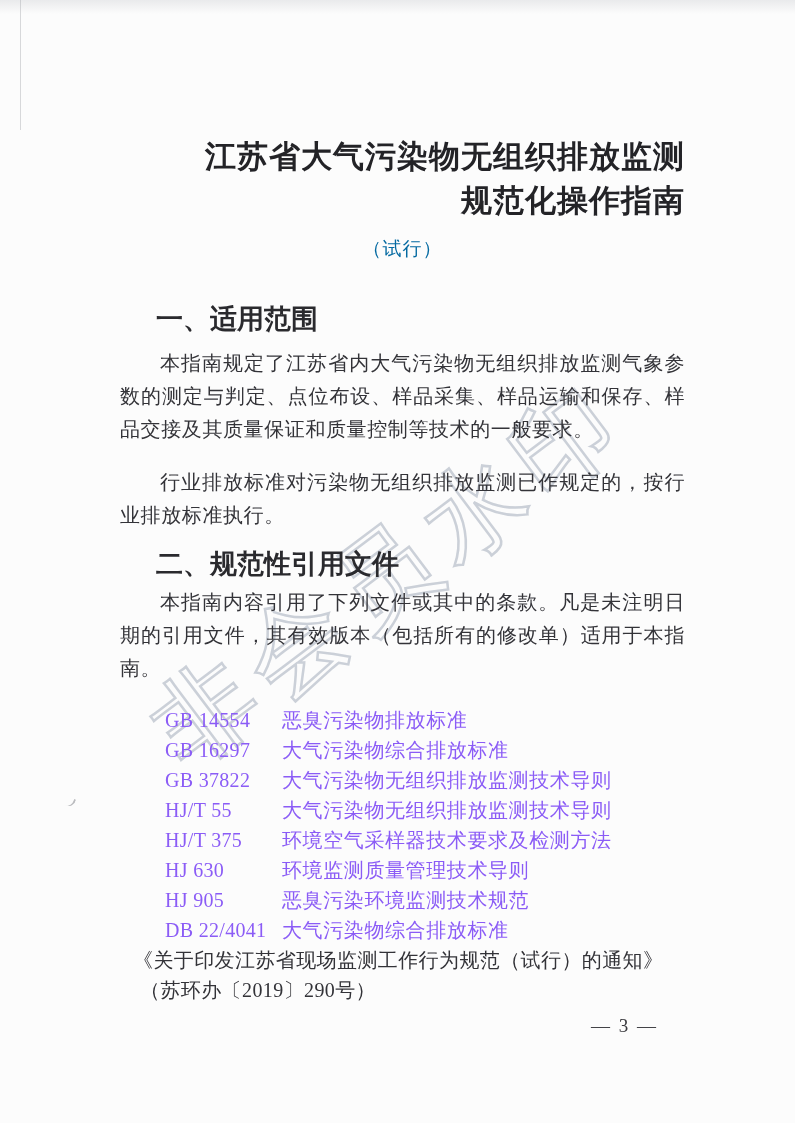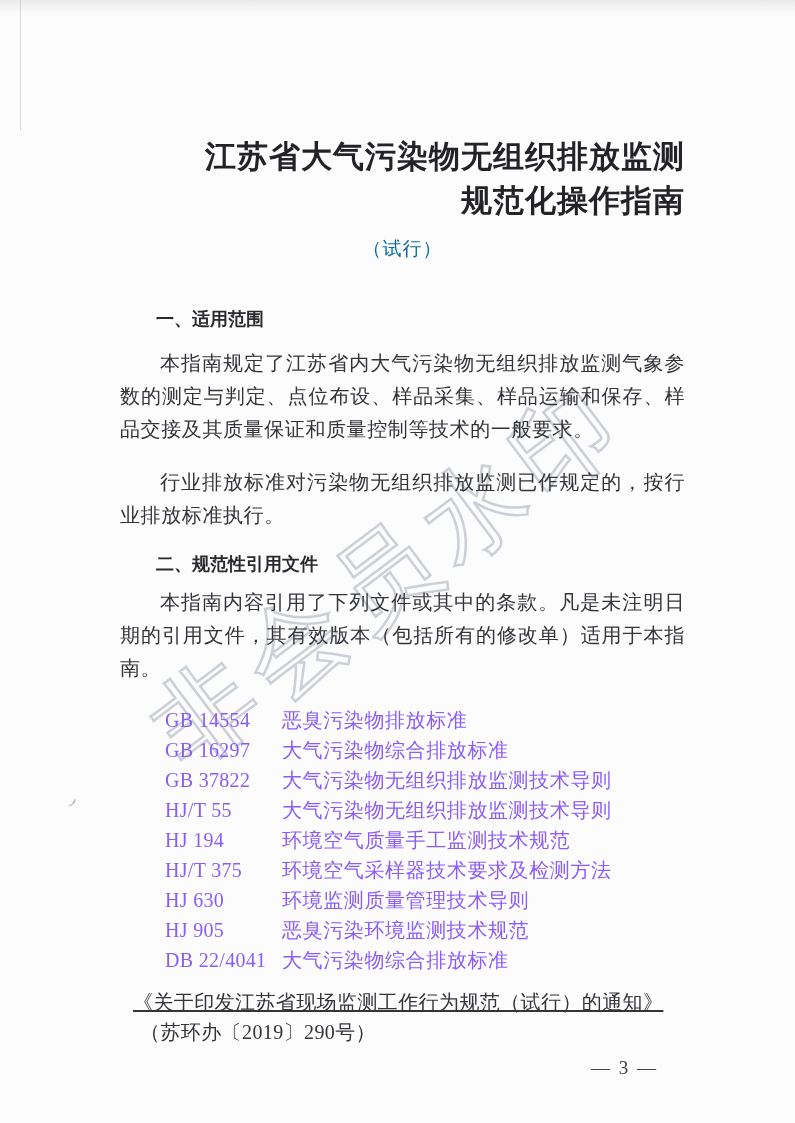--- a/index.html
+++ b/index.html
@@ -49,42 +49,42 @@
   .title{
     text-align:right;font-weight:bold;color:#232327;
     font-size:31px;line-height:44px;letter-spacing:1px;
   }
   .subtitle{
     text-align:center;font-size:19px;color:#0369a1;
     margin-top:13px;line-height:26px;letter-spacing:1px;
   }
   .heading{
     font-family:"Liberation Sans","DejaVu Sans",sans-serif;
-    font-weight:bold;font-size:18px;line-height:24px;color:#2a2a2e;
+    font-weight:bold;font-size:27px;line-height:24px;color:#2a2a2e;
     margin-left:36px;
   }
   .h1{margin-top:45px;}
   .h2{margin-top:17px;}
   .para{
     font-size:20px;line-height:33px;letter-spacing:0.6px;
     text-align:justify;text-indent:2em;color:#333338;
   }
   .p1{margin-top:16px;}
   .p2{margin-top:20px;}
   .p3{margin-top:10px;}
   .refs{margin-top:5px;margin-left:45px;}
   .ref-row{
     display:flex;font-size:20px;line-height:30px;color:#8b5cf6;
   }
   .ref-code{
     width:117px;flex:0 0 117px;letter-spacing:0.3px;
   }
   .ref-title{letter-spacing:0.6px;}
   .notice{font-size:20px;line-height:30px;letter-spacing:0.4px;color:#333338;}
-  .notice-1{margin-top:12px;margin-left:13px;text-decoration:underline;}
+  .notice-1{margin-top:0px;margin-left:13px;}
   .notice-2{margin-left:20px;}
   .page-number{
     margin-top:10px;text-align:right;padding-right:27px;
     font-size:19px;letter-spacing:2px;color:#3a3a3e;
   }
 </style>
 </head>
 <body>
 
 <div class="page">
@@ -125,24 +125,20 @@
       </div>
       <div class="ref-row">
         <span class="ref-code">GB 37822</span>
         <span class="ref-title">大气污染物无组织排放监测技术导则</span>
       </div>
       <div class="ref-row">
         <span class="ref-code">HJ/T 55</span>
         <span class="ref-title">大气污染物无组织排放监测技术导则</span>
       </div>
       <div class="ref-row">
-        <span class="ref-code">HJ 194</span>
-        <span class="ref-title">环境空气质量手工监测技术规范</span>
-      </div>
-      <div class="ref-row">
         <span class="ref-code">HJ/T 375</span>
         <span class="ref-title">环境空气采样器技术要求及检测方法</span>
       </div>
       <div class="ref-row">
         <span class="ref-code">HJ 630</span>
         <span class="ref-title">环境监测质量管理技术导则</span>
       </div>
       <div class="ref-row">
         <span class="ref-code">HJ 905</span>
         <span class="ref-title">恶臭污染环境监测技术规范</span>

